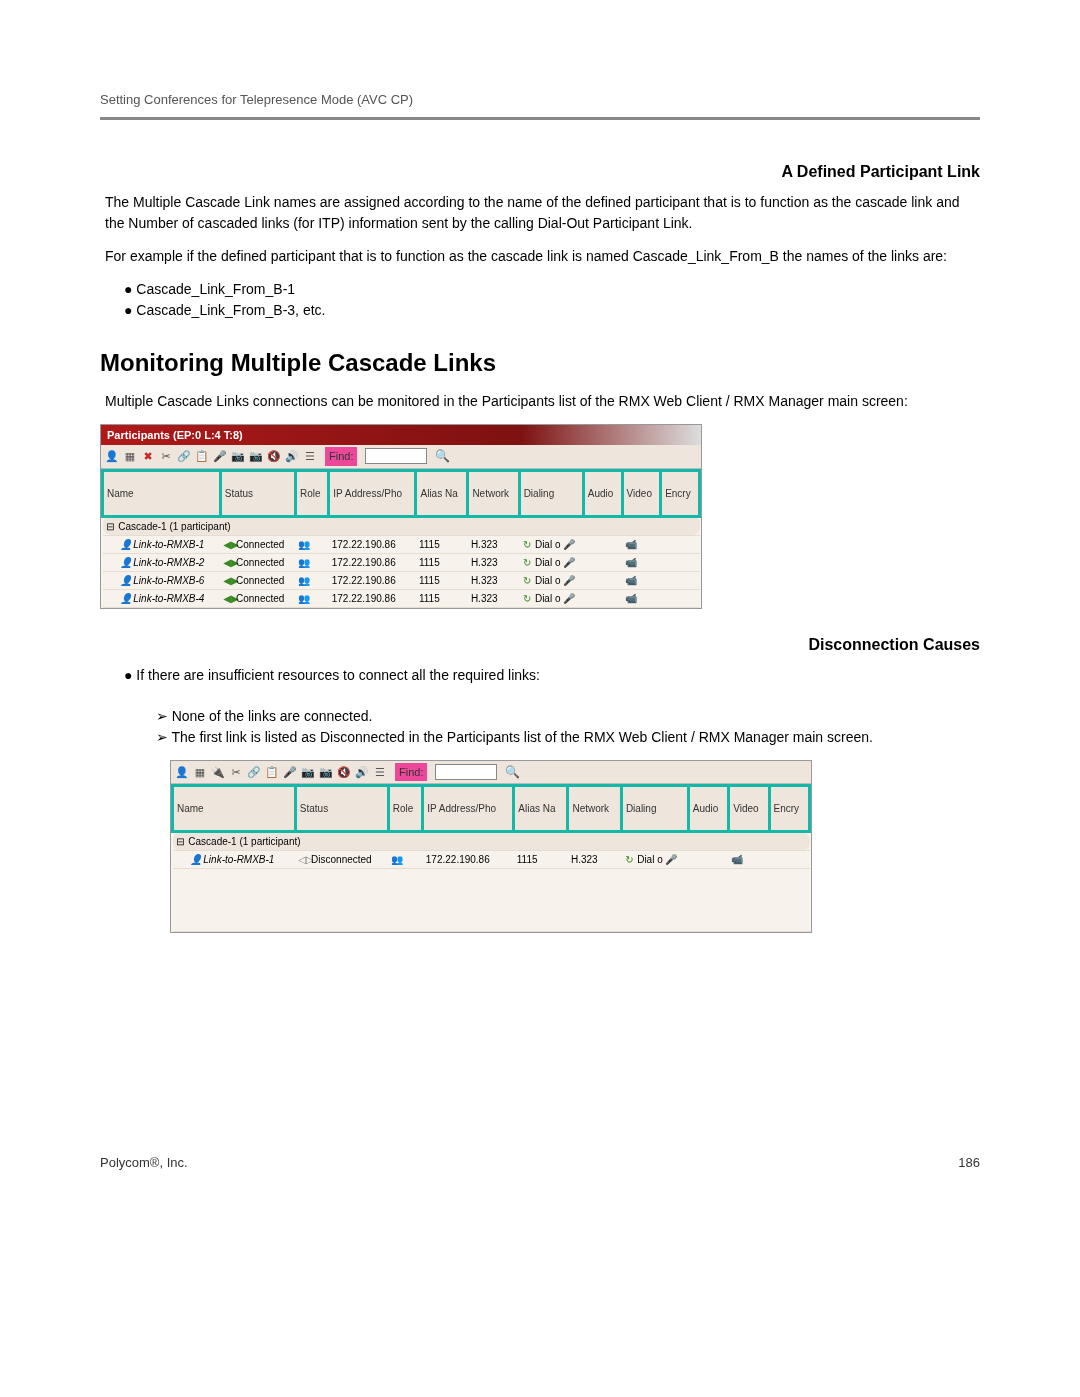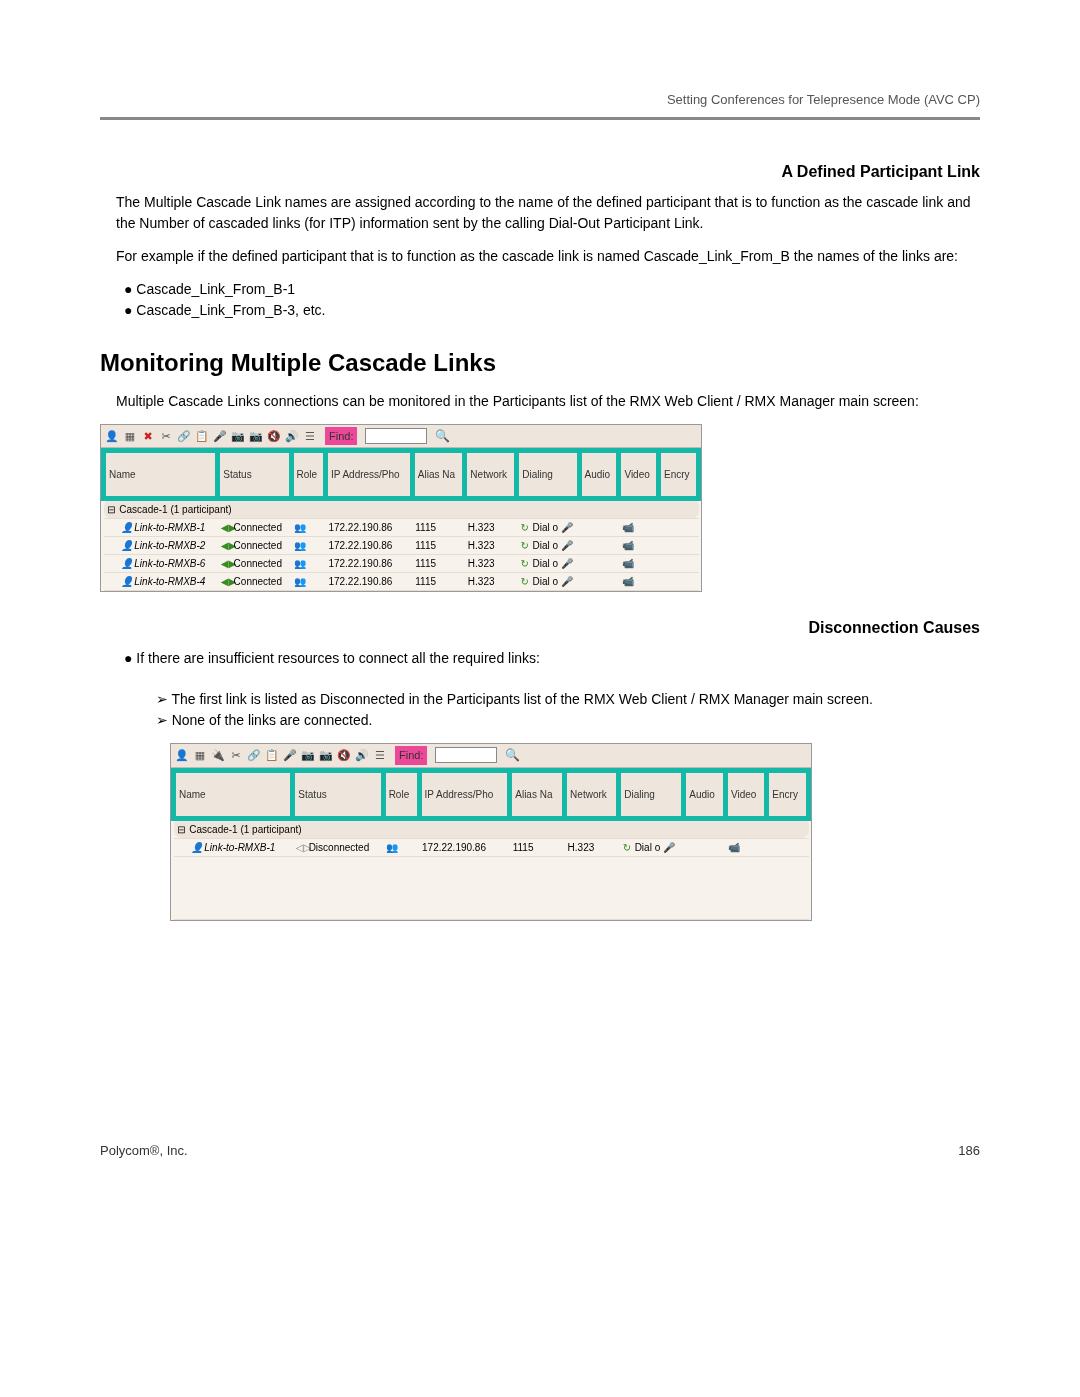--- a/index.html
+++ b/index.html
@@ -5,37 +5,36 @@
   body {
     font-family: Arial, Helvetica, sans-serif;
     font-size: 14px;
     color: #000;
     margin: 0;
     padding: 90px 100px 60px 100px;
     line-height: 1.5;
     width: 880px;
   }
   .header-right {
-    text-align: right;
     font-size: 13px;
     color: #555;
     margin-bottom: 6px;
   }
   .header-rule {
     border: none;
     border-bottom: 3px solid #888;
     margin-bottom: 40px;
   }
   .sub-heading {
     font-weight: bold;
     font-size: 16px;
     margin-bottom: 8px;
     text-align: right;
   }
-  p { margin: 0 0 12px 16px; }
+  p { margin: 0 0 12px 5px; }
   ul.bullets {
     list-style: none;
     padding-left: 40px;
     margin: 4px 0 20px 0;
   }
   ul.bullets > li::before {
     content: "● ";
     margin-left: -16px;
   }
   ul.tri {
@@ -92,21 +91,21 @@
   }
   .mag { font-size: 12px; color:#777; }
 
   table.grid {
     border-collapse: collapse;
     width: 100%;
     font-size: 10px;
   }
   table.grid th {
     background: #eee6dc;
-    border: 5px solid #14b8a6;
+    border: 3px solid #14b8a6;
     padding: 14px 3px;
     text-align: left;
     font-weight: normal;
     color: #333;
     white-space: nowrap;
   }
   table.grid td {
     border-bottom: 1px solid #e5ddd2;
     padding: 1px 3px;
     white-space: nowrap;
@@ -142,20 +141,21 @@
 <p>For example if the defined participant that is to function as the cascade link is named Cascade_Link_From_B the names of the links are:</p>
 <ul class="bullets">
   <li>Cascade_Link_From_B-1</li>
   <li>Cascade_Link_From_B-3, etc.</li>
 </ul>
 
 <h2 class="section">Monitoring Multiple Cascade Links</h2>
 <p>Multiple Cascade Links connections can be monitored in the Participants list of the RMX Web Client / RMX Manager main screen:</p>
 
 <div class="panel">
+  <div class="titlebar">Participants (EP:0 L:4 T:8)</div>
   <div class="toolbar">
     <span class="icons">
       <span class="tb-icon">👤</span>
       <span class="tb-icon">▦</span>
       <span class="tb-icon" style="color:#c22;">✖</span>
       <span class="tb-icon">✂</span>
       <span class="tb-icon">🔗</span>
       <span class="tb-icon">📋</span>
       <span class="tb-icon">🎤</span>
       <span class="tb-icon">📷</span>
@@ -237,22 +237,22 @@
       </tr>
     </tbody>
   </table>
 </div>
 
 <div class="sub-heading">Disconnection Causes</div>
 <ul class="bullets">
   <li>If there are insufficient resources to connect all the required links:</li>
 </ul>
 <ul class="tri">
+  <li>None of the links are connected.</li>
   <li>The first link is listed as Disconnected in the Participants list of the RMX Web Client / RMX Manager main screen.</li>
-  <li>None of the links are connected.</li>
 </ul>
 
 <div class="panel small">
   <div class="toolbar">
     <span class="icons">
       <span class="tb-icon">👤</span>
       <span class="tb-icon">▦</span>
       <span class="tb-icon">🔌</span>
       <span class="tb-icon">✂</span>
       <span class="tb-icon">🔗</span>

